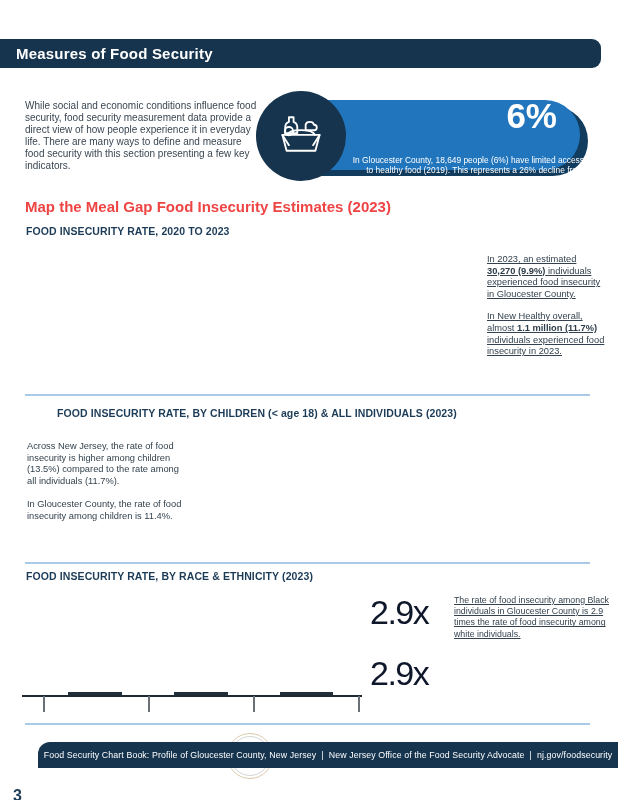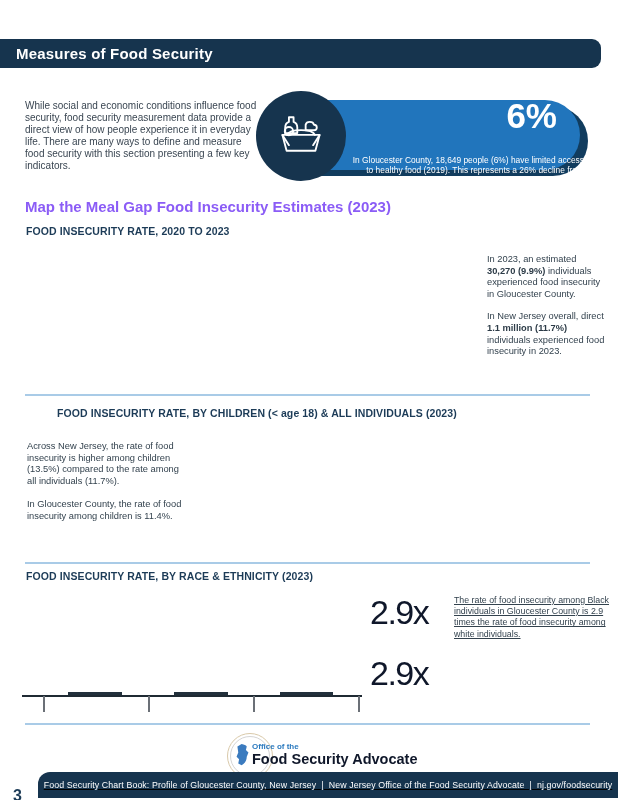--- a/index.html
+++ b/index.html
@@ -46,32 +46,32 @@
     font-size:35px; font-weight:700; z-index:3;
   }
   .callout .co-body {
     position:absolute; left:96px; top:63px; width:232px; text-align:right;
     color:#ffffff; font-size:8.4px; line-height:10.3px; z-index:3;
   }
 
   
   .section-heading {
     position:absolute; left:25px; top:186px;
-    color:#8b5cf6; font-size:15px; font-weight:700;
+    color:#ef4444; font-size:15px; font-weight:700;
   }
   .sub-label {
     position:absolute; color:#1c3b57; font-size:10.5px; font-weight:700; letter-spacing:.1px;
   }
   .sub1 { left:26px; top:213px; }
   .sub2 { left:27px; top:395px;padding-left:30px; }
   .sub3 { left:26px; top:558px; }
 
   .note-col {
     position:absolute; left:487px; top:242px; width:118px;
-    color:#33424e; font-size:9.3px; line-height:11.6px;
+    color:#33424e; font-size:9.3px; line-height:11.6px;text-decoration:underline;
   }
   .note-col p + p { margin-top:11px; }
   .note-col b { font-weight:700; color:#2c3b47; }
 
   .children-text {
     position:absolute; left:27px; top:429px; width:163px;
     color:#33424e; font-size:9.3px; line-height:11.7px;
   }
   .children-text p + p { margin-top:11px; }
 
@@ -104,23 +104,23 @@
     position:absolute; left:3px; top:3px; width:40px; height:40px; border-radius:50%;
     border:1px solid #d4d4d4;
   }
   .logo .nj { position:absolute; left:7px; top:9px; }
   .logo .l1 { position:absolute; left:25px; top:9px; color:#2b7abf; font-size:8px; font-weight:700; }
   .logo .l2 { position:absolute; left:25px; top:18px; color:#0f172a; font-size:14.5px; font-weight:700; white-space:nowrap; }
 
   
   .page-num { position:absolute; left:13px; top:775px; color:#1c3b57; font-size:16px; font-weight:700; }
   .footer-bar {
-    position:absolute; left:38px; top:760px; width:580px; height:26px;
+    position:absolute; left:38px; top:730px; width:580px; height:26px;
     background:#16344e; border-radius:12px 0 0 0;
-    display:flex; align-items:center; justify-content:center;text-decoration:underline;
+    display:flex; align-items:center; justify-content:center;
   }
   .footer-bar span { color:#ffffff; font-size:8.8px; letter-spacing:.1px; white-space:pre; }
 </style>
 </head>
 <body>
 
 <div class="page">
 
   <div class="title-bar">
     <h1>Measures of Food Security</h1>
@@ -147,21 +147,21 @@
     </div>
     <div class="co-stat">6%</div>
     <div class="co-body">In Gloucester County, 18,649 people (6%) have limited access to healthy food (2019). This represents a 26% decline from 25,221 people in 2015.</div>
   </div>
 
   <h2 class="section-heading">Map the Meal Gap Food Insecurity Estimates (2023)</h2>
 
   <div class="sub-label sub1">FOOD INSECURITY RATE, 2020 TO 2023</div>
   <div class="note-col">
     <p><span>In 2023, an estimated </span><b>30,270 (9.9%)</b><span> individuals experienced food insecurity in Gloucester County.</span></p>
-    <p><span>In New Jersey overall, direct </span><b>1.1 million (11.7%)</b><span> individuals experienced food insecurity in 2023.</span></p>
+    <p><span>In New Healthy overall, almost </span><b>1.1 million (11.7%)</b><span> individuals experienced food insecurity in 2023.</span></p>
   </div>
 
   <div class="divider div1"></div>
 
   <div class="sub-label sub2">FOOD INSECURITY RATE, BY CHILDREN (&lt; age 18) &amp; ALL INDIVIDUALS (2023)</div>
   <div class="children-text">
     <p>Across New Jersey, the rate of food insecurity is higher among children (13.5%) compared to the rate among all individuals (11.7%).</p>
     <p>In Gloucester County, the rate of food insecurity among children is 11.4%.</p>
   </div>
 

